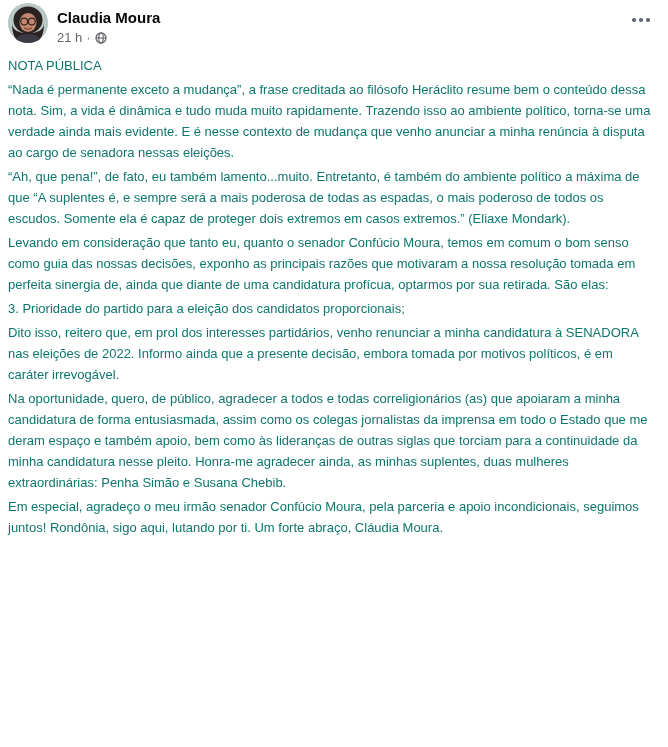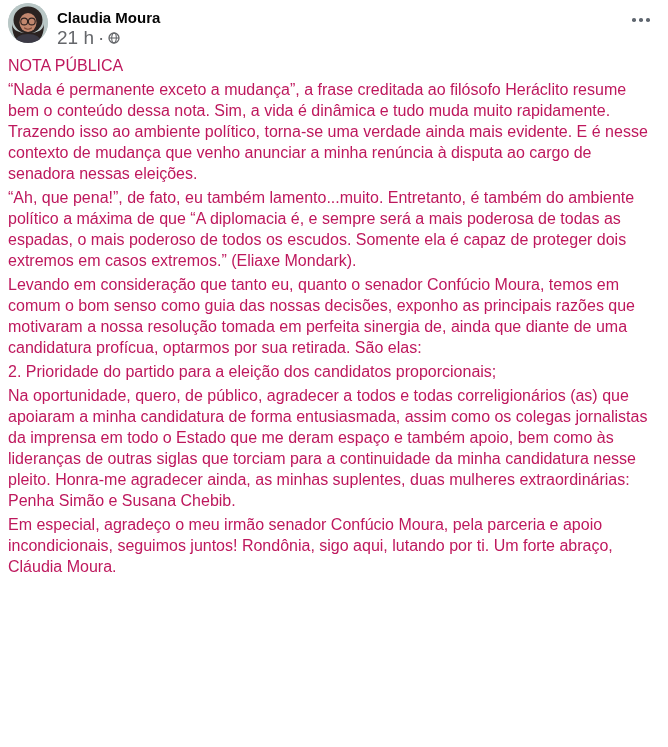--- a/index.html
+++ b/index.html
@@ -41,21 +41,21 @@
     font-size: 15px;
     font-weight: 700;
     line-height: 20px;
     color: #050505;
     cursor: pointer;
   }
   .meta-row {
     display: flex;
     align-items: center;
     gap: 4px;
-    font-size: 19px;
+    font-size: 13px;
     line-height: 17px;
     color: #65676B;
     margin-top: 1px;
   }
   .meta-row .timestamp { cursor: pointer; }
   .globe-icon svg { display: block; margin-top: 1px; }
   .more-button {
     position: absolute;
     right: 13px;
     top: 8px;
@@ -75,24 +75,24 @@
     height: 3.6px;
     border-radius: 50%;
     background: #606770;
   }
   
   .post-body {
     padding: 7px 14px 0 8px;
   }
   .post-body p {
     margin: 0 0 3px 0;
-    font-size: 16px;
+    font-size: 13px;
     line-height: 21px;
     font-weight: 400;
-    color: #be185d;
+    color: #0f766e;
     white-space: pre-wrap;
   }
 </style>
 </head>
 <body>
 
 <header class="post-header">
   <div class="avatar">
     <svg width="40" height="40" viewBox="0 0 40 40" aria-hidden="true">
       <circle cx="20" cy="20" r="20" fill="#b9c7c6"></circle>
@@ -130,18 +130,19 @@
   <button class="more-button" aria-label="more options">
     <span class="dot"></span>
     <span class="dot"></span>
     <span class="dot"></span>
   </button>
 </header>
 
 <article class="post-body">
   <p>NOTA PÚBLICA</p>
   <p>“Nada é permanente exceto a mudança”, a frase creditada ao filósofo Heráclito resume bem o conteúdo dessa nota. Sim, a vida é dinâmica e tudo muda muito rapidamente. Trazendo isso ao ambiente político, torna-se uma verdade ainda mais evidente. E é nesse contexto de mudança que venho anunciar a minha renúncia à disputa ao cargo de senadora nessas eleições.</p>
-  <p>“Ah, que pena!”, de fato, eu também lamento...muito. Entretanto, é também do ambiente político a máxima de que “A diplomacia é, e sempre será a mais poderosa de todas as espadas, o mais poderoso de todos os escudos. Somente ela é capaz de proteger dois extremos em casos extremos.” (Eliaxe Mondark).</p>
+  <p>“Ah, que pena!”, de fato, eu também lamento...muito. Entretanto, é também do ambiente político a máxima de que “A suplentes é, e sempre será a mais poderosa de todas as espadas, o mais poderoso de todos os escudos. Somente ela é capaz de proteger dois extremos em casos extremos.” (Eliaxe Mondark).</p>
   <p>Levando em consideração que tanto eu, quanto o senador Confúcio Moura, temos em comum o bom senso como guia das nossas decisões, exponho as principais razões que motivaram a nossa resolução tomada em perfeita sinergia de, ainda que diante de uma candidatura profícua, optarmos por sua retirada. São elas:</p>
-  <p>2. Prioridade do partido para a eleição dos candidatos proporcionais;</p>
+  <p>3. Prioridade do partido para a eleição dos candidatos proporcionais;</p>
+  <p>Dito isso, reitero que, em prol dos interesses partidários, venho renunciar a minha candidatura à SENADORA nas eleições de 2022. Informo ainda que a presente decisão, embora tomada por motivos políticos, é em caráter irrevogável.</p>
   <p>Na oportunidade, quero, de público, agradecer a todos e todas correligionários (as) que apoiaram a minha candidatura de forma entusiasmada, assim como os colegas jornalistas da imprensa em todo o Estado que me deram espaço e também apoio, bem como às lideranças de outras siglas que torciam para a continuidade da minha candidatura nesse pleito. Honra-me agradecer ainda, as minhas suplentes, duas mulheres extraordinárias: Penha Simão e Susana Chebib.</p>
   <p>Em especial, agradeço o meu irmão senador Confúcio Moura, pela parceria e apoio incondicionais, seguimos juntos! Rondônia, sigo aqui, lutando por ti. Um forte abraço, Cláudia Moura.</p>
 </article>
 
 </body></html>

